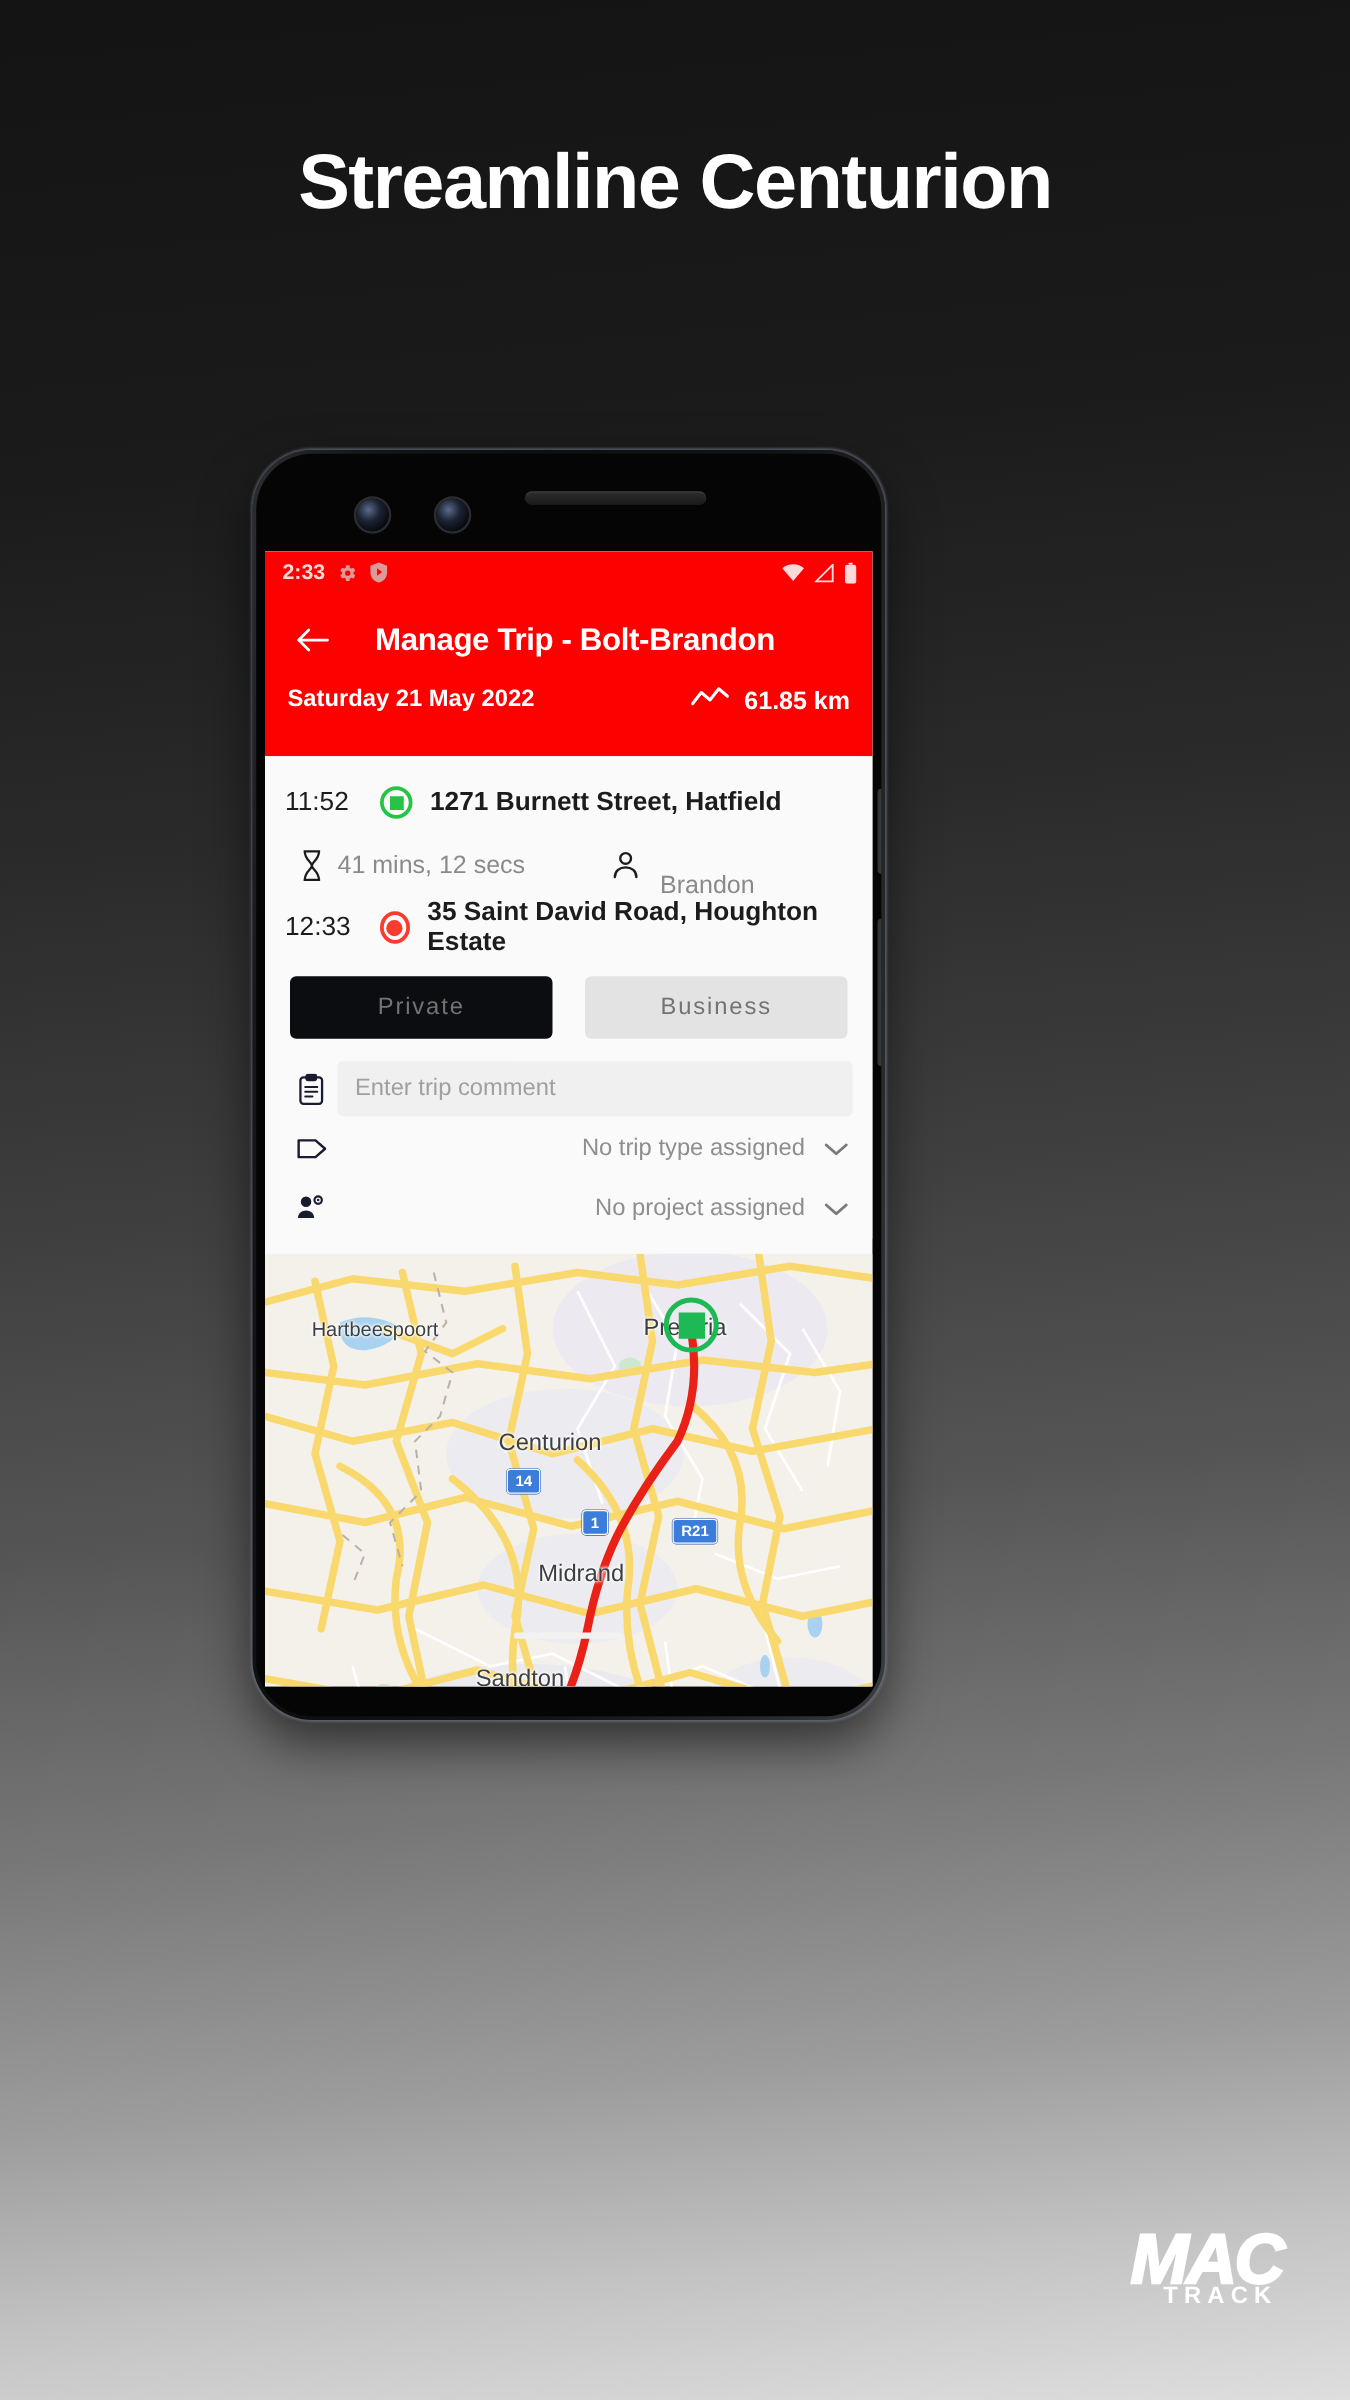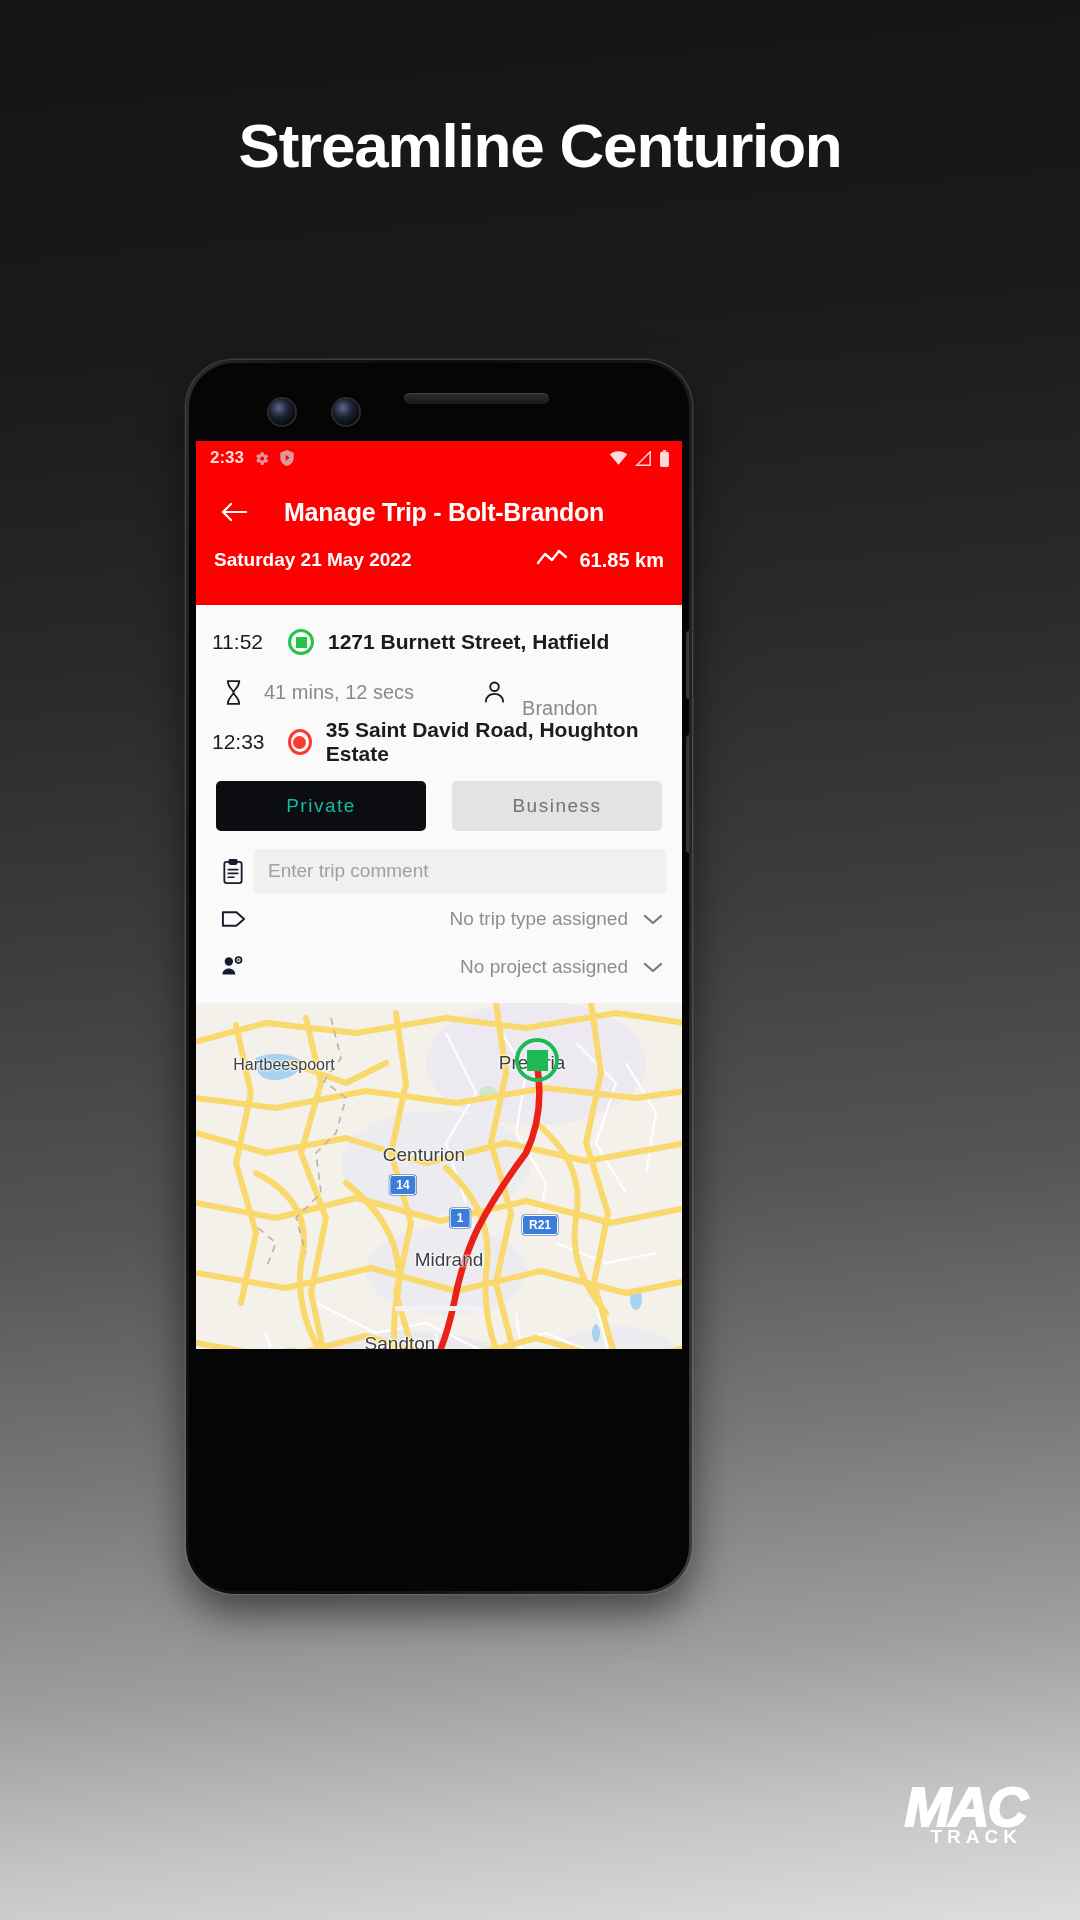--- a/index.html
+++ b/index.html
@@ -19,22 +19,22 @@
     text-align: center;
     color: #ffffff;
     font-size: 62px;
     font-weight: bold;
     letter-spacing: -1.2px;
   }
 
   
   .phone {
     position: absolute;
-    left: 186px; top: 360px;
-    width: 506px; height: 1234px;
+    left: 202px; top: 360px;
+    width: 506px; height: 1016px;
     border-radius: 48px;
     background: linear-gradient(100deg, #2c2e30 0%, #171819 12%, #0d0e0f 30%, #121314 60%, #26282a 85%, #3a3d40 100%);
     box-shadow: 0 0 2px 1px rgba(120,130,145,.55),
                 0 18px 40px rgba(0,0,0,.55);
     padding: 3px;
   }
   .phone-inner {
     width: 100%; height: 100%;
     border-radius: 45px;
     background: #050505;
@@ -109,32 +109,32 @@
     width: 26px; height: 26px; border-radius: 50%;
     display: flex; align-items: center; justify-content: center;
   }
   .dot-start { border: 3px solid #25c446; }
   .dot-start i { width: 11px; height: 11px; background: #25c446; display: block; }
   .dot-end { border: 3px solid #fb3b30; }
   .dot-end i { width: 13px; height: 13px; border-radius: 50%; background: #fb3b30; display: block; }
 
   .meta-line { display: flex; align-items: center; height: 50px; font-size: 20px; color: #8a8a8a; }
   .meta-ic { width: 42px; display: flex; align-items: center; justify-content: center; }
-  .meta-dur { margin-left: 10px; }
+  .meta-dur { }
   .meta-driver-ic { margin-left: 60px; width: 40px; display: flex; justify-content: center; }
   .meta-driver { margin-left: 8px; margin-top: 32px; }
 
   
   .toggles { display: flex; gap: 26px; margin: 14px 4px 16px; }
   .toggle {
     flex: 1; height: 50px; border-radius: 5px;
     display: flex; align-items: center; justify-content: center;
     font-size: 19px; letter-spacing: 1.5px;
   }
-  .toggle.on { background: #0c0d10; color: #14b8a6; }
+  .toggle.on { background: #0c0d10; color: #737373; }
   .toggle.off { background: #e3e3e3; color: #737373; }
 
   
   .form-row { display: flex; align-items: center; height: 48px; }
   .form-ic { width: 42px; display: flex; align-items: center; justify-content: center; }
   .comment-box {
     flex: 1; height: 44px; background: #f0f0f0; border-radius: 4px;
     display: flex; align-items: center; padding: 0 14px;
     font-size: 19px; color: #a0a0a0;
   }

